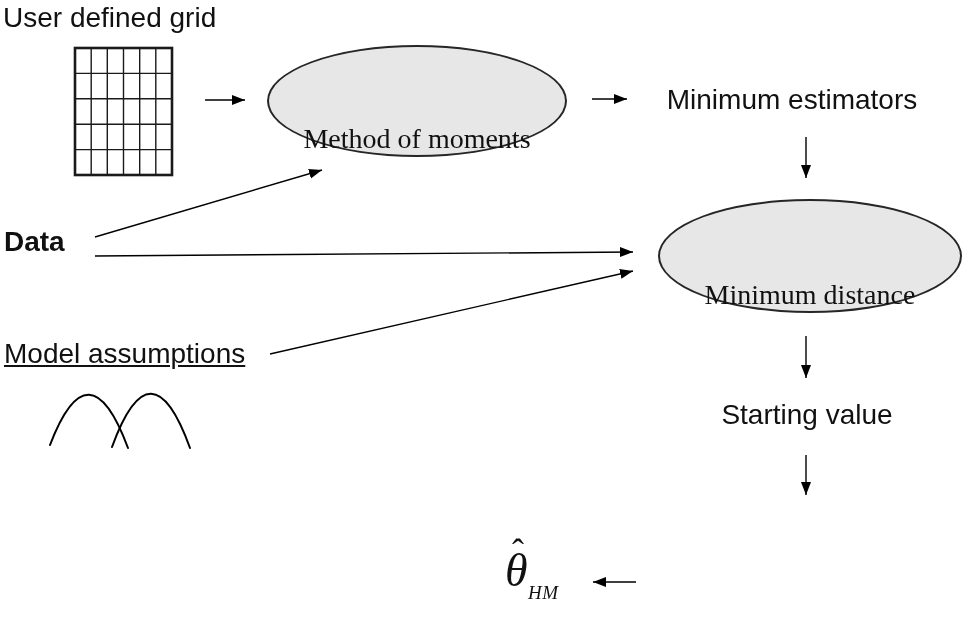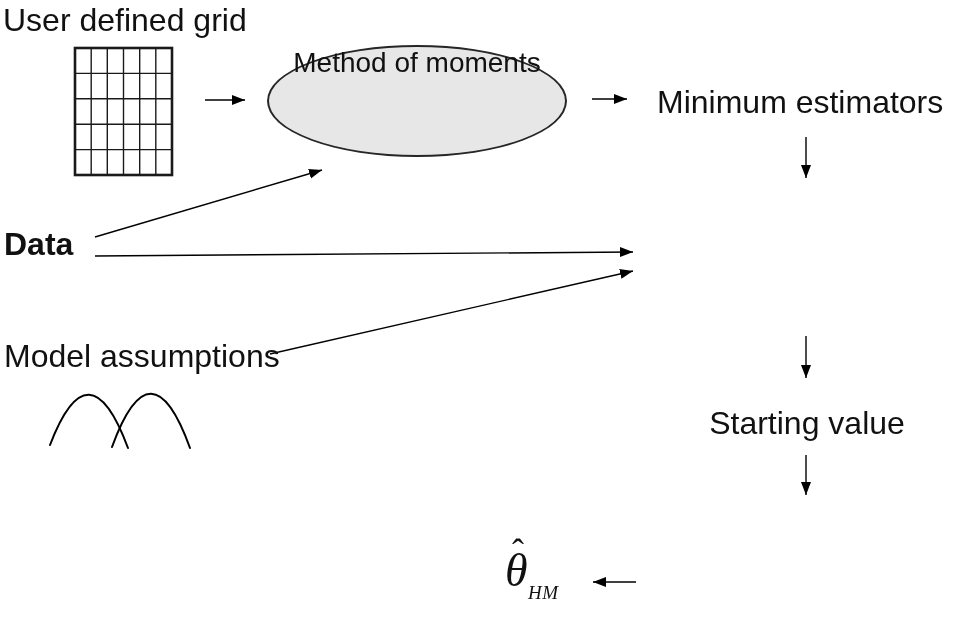--- a/index.html
+++ b/index.html
@@ -12,35 +12,36 @@
     font-family: "Liberation Sans", sans-serif;
     color: #111111;
   }
   .shapes-layer {
     position: absolute;
     left: 0; top: 0;
     width: 967px; height: 643px;
   }
   .label {
     position: absolute;
-    font-size: 32px;
+    font-size: 28px;
     line-height: 1.15;
     white-space: nowrap;
     color: #111111;
   }
   .label.centered { text-align: center; white-space: nowrap; }
   .node {
     position: absolute;
     border: 2px solid #262626;
     border-radius: 50%;
     background: #e7e7e7;
     display: flex;
-    align-items: flex-start;
+    align-items: flex-end;
     justify-content: center;
     box-sizing: border-box;
+    font-family: Liberation Serif, serif;
   }
   .node span {
     font-size: 28px;
     color: #111111;
     white-space: nowrap;
   }
   .theta-wrap {
     position: absolute;
     left: 501px;
     top: 546px;
@@ -117,28 +118,31 @@
       <line x1="636" y1="582" x2="593" y2="582" marker-end="url(#arr)"></line>
     </g>
   </svg>
 
   <div class="label" style="left:3px; top:2px;">User defined grid</div>
 
   <div class="label centered" style="left:657px; top:84px; width:270px;">Minimum estimators</div>
 
   <div class="label" style="left:4px; top:226px;font-weight:bold;">Data</div>
 
-  <div class="label" style="left:4px; top:338px;">Model assumptions</div>
+  <div class="label" style="left:4px; top:338px;text-decoration:underline;">Model assumptions</div>
 
-  <div class="label centered" style="left:672px; top:399px; width:270px;margin-top:6px;">Starting value</div>
+  <div class="label centered" style="left:672px; top:399px; width:270px;">Starting value</div>
 
   <div class="node" style="left:267px; top:45px; width:300px; height:112px;">
     <span>Method of moments</span>
   </div>
 
+  <div class="node" style="left:658px; top:199px; width:304px; height:114px;">
+    <span>Minimum distance</span>
+  </div>
 
 
   <div class="theta-wrap">
     <span class="theta-hat">ˆ</span>
     <span class="theta-sym">θ</span>
     <span class="theta-sub">HM</span>
   </div>
 
 </div>
 

